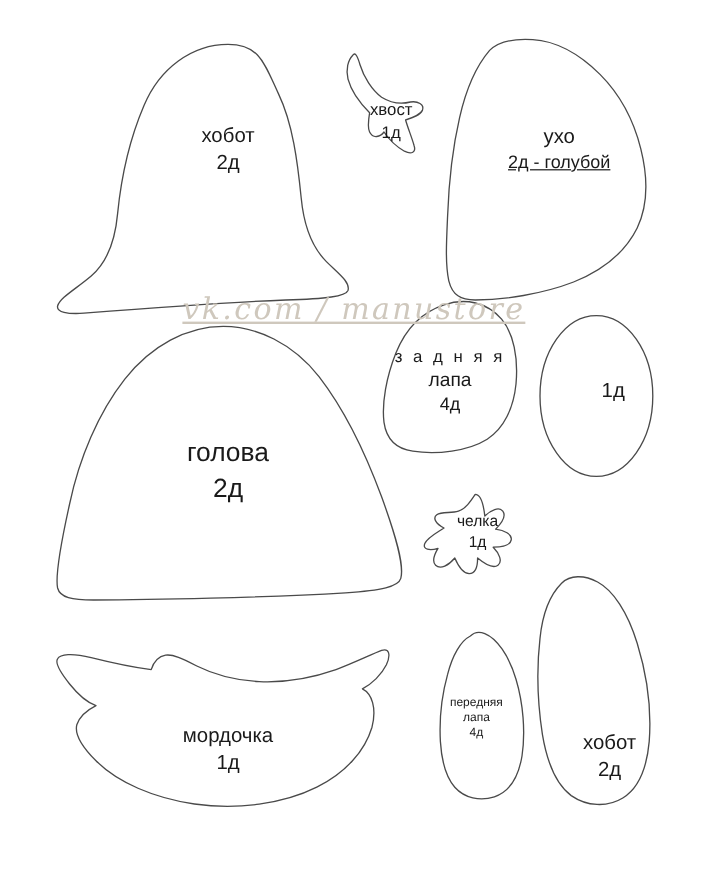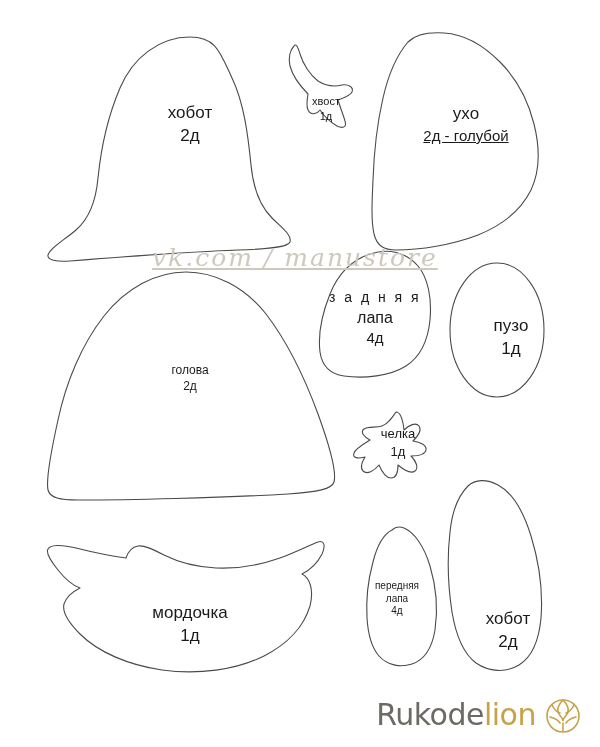--- a/index.html
+++ b/index.html
@@ -42,23 +42,23 @@
     white-space: nowrap;
     pointer-events: none;
   }
   .label .ttl {
     display: block;
   }
   .label .qty {
     display: block;
   }
   .lbl-telo { left: 120px; top: 102px; width: 140px; font-size: 17px; }
-  .lbl-golova { left: 105px; top: 362px; width: 170px; font-size: 12px; }
+  .lbl-golova { left: 105px; top: 362px; width: 170px; font-size: 22px; }
   .lbl-mordochka { left: 100px; top: 602px; width: 180px; font-size: 17px; }
-  .lbl-hvost { left: 292px; top: 82px; width: 68px; font-size: 11px; margin-top: 12px; }
+  .lbl-hvost { left: 292px; top: 82px; width: 68px; font-size: 14px; }
   .lbl-ucho { left: 386px; top: 103px; width: 160px; font-size: 17px; }
   .lbl-ucho .sub { display: block; font-size: 15px; text-decoration: underline; }
   .lbl-zadnyaya { left: 305px; top: 288px; width: 140px; font-size: 15px; }
   .lbl-zadnyaya .ttl { letter-spacing: 2.5px; font-size: 14px; }
   .lbl-zadnyaya .mid { display: block; font-size: 16px; }
   .lbl-puzo { left: 456px; top: 315px; width: 110px; font-size: 17px; }
   .lbl-chelka { left: 358px; top: 425px; width: 80px; font-size: 13px; }
   .lbl-perednyaya { left: 355px; top: 580px; width: 84px; font-size: 10px; line-height: 1.25; }
   .lbl-hobot { left: 448px; top: 608px; width: 120px; font-size: 17px; }
 
@@ -179,21 +179,20 @@
     <span class="sub">2д - голубой</span>
   </div>
 
   <div class="label lbl-zadnyaya">
     <span class="ttl">з а д н я я</span>
     <span class="mid">лапа</span>
     <span class="qty">4д</span>
   </div>
 
   <div class="label lbl-puzo">
-    <span class="ttl">пузо</span>
     <span class="qty">1д</span>
   </div>
 
   <div class="label lbl-golova">
     <span class="ttl">голова</span>
     <span class="qty">2д</span>
   </div>
 
   <div class="label lbl-chelka">
     <span class="ttl">челка</span>
@@ -211,30 +210,14 @@
     <span class="qty">4д</span>
   </div>
 
   <div class="label lbl-hobot">
     <span class="ttl">хобот</span>
     <span class="qty">2д</span>
   </div>
 
   <div class="watermark">vk.com / manustore</div>
 
-  <div class="logo">
-    <div class="logo-text"><span>Rukode</span><span class="accent">lion</span></div>
-    <div class="logo-mark">
-      <svg width="46" height="42" viewBox="0 0 46 42">
-        <g fill="none" stroke="#c8a24a" stroke-width="1.6" stroke-linecap="round">
-          <circle cx="23" cy="23" r="16"></circle>
-          <path d="M23 7 C19 11 17 15 18 19 C19 23 23 24 23 28 C23 24 27 23 28 19 C29 15 27 11 23 7 Z"></path>
-          <path d="M12 12 C14 16 17 19 20 20"></path>
-          <path d="M34 12 C32 16 29 19 26 20"></path>
-          <path d="M10 24 C14 25 18 27 20 30"></path>
-          <path d="M36 24 C32 25 28 27 26 30"></path>
-          <path d="M23 30 L23 38"></path>
-        </g>
-      </svg>
-    </div>
-  </div>
 
 </div>
 
 </body></html>

